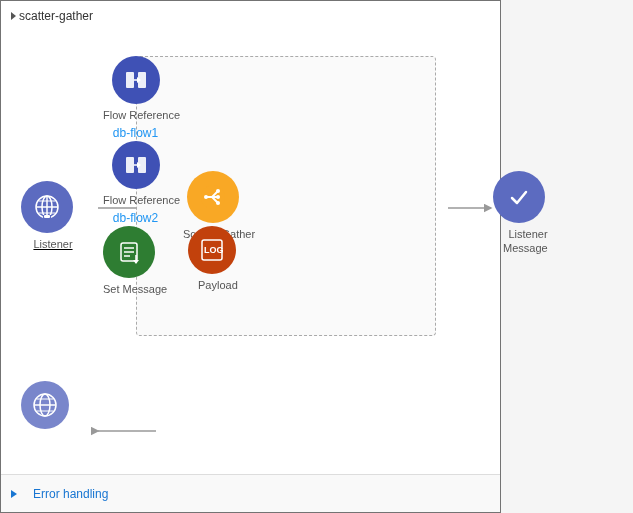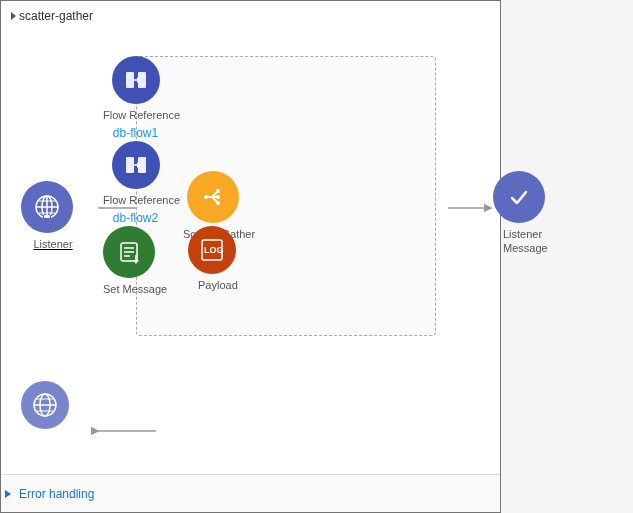--- a/index.html
+++ b/index.html
@@ -66,21 +66,21 @@
       border-radius: 50%;
       display: flex;
       align-items: center;
       justify-content: center;
       color: white;
       font-size: 20px;
     }
     .node-label {
       font-size: 11px;
       color: #555;
-      text-align: left;
+      text-align: right;
       line-height: 1.3;
       padding-left: 12px;
     }
     .node-sublabel {
       font-size: 12px;
       color: #2196F3;
       text-align: center;
     }
     
     .listener-node { top: 155px; left: 20px; text-decoration: underline; }
@@ -104,22 +104,22 @@
     .error-handling-bar {
       position: absolute;
       bottom: 0;
       left: 0;
       right: 0;
       height: 38px;
       border-top: 1px solid #ddd;
       background: #f9f9f9;
       display: flex;
       align-items: center;
-      padding-left: 4px;
-      gap: 8px;
+      padding-left: 10px;
+      gap: 16px;
       cursor: pointer;
     }
     .error-handling-bar span {
       font-size: 12px;
       color: #1976D2;
     }
     .error-triangle {
       width: 0;
       height: 0;
       border-top: 4px solid transparent;

